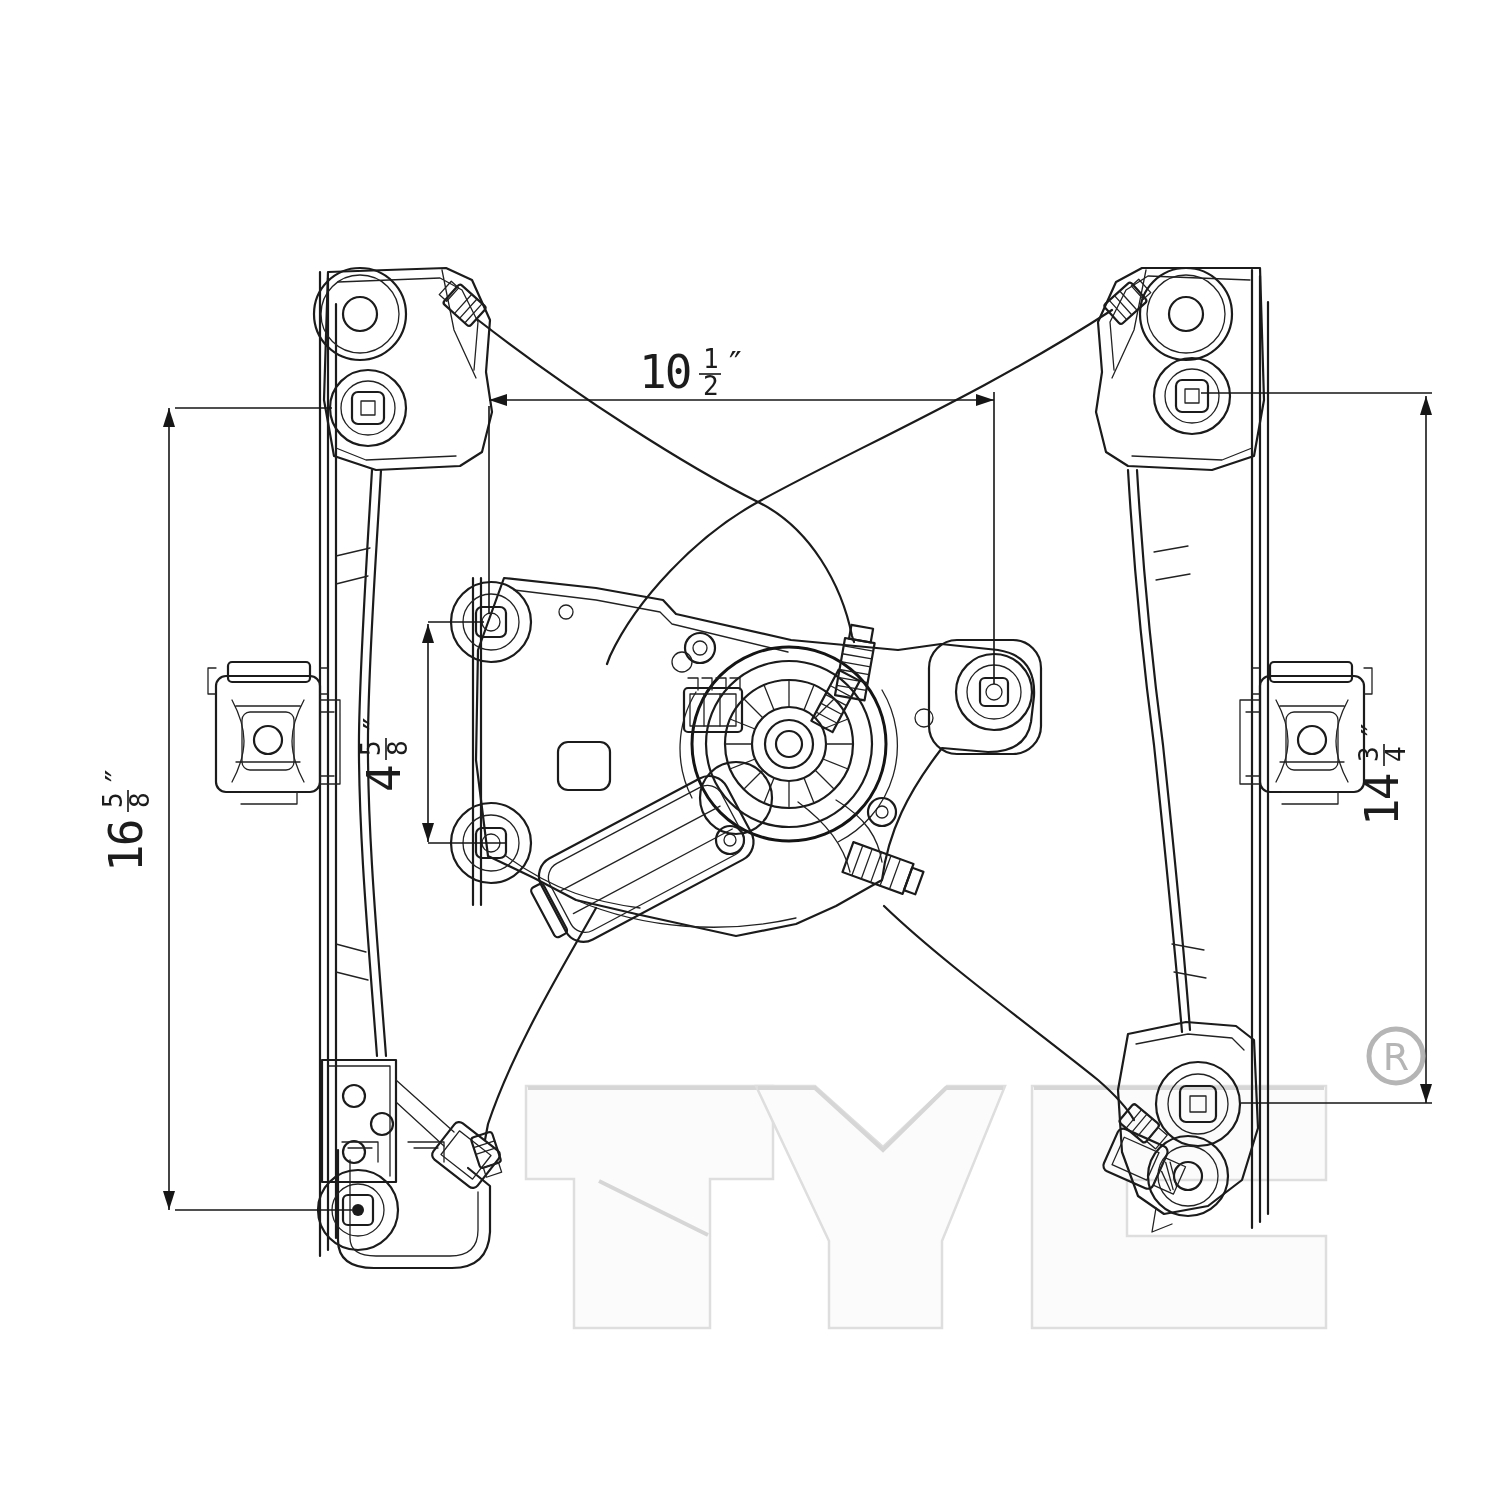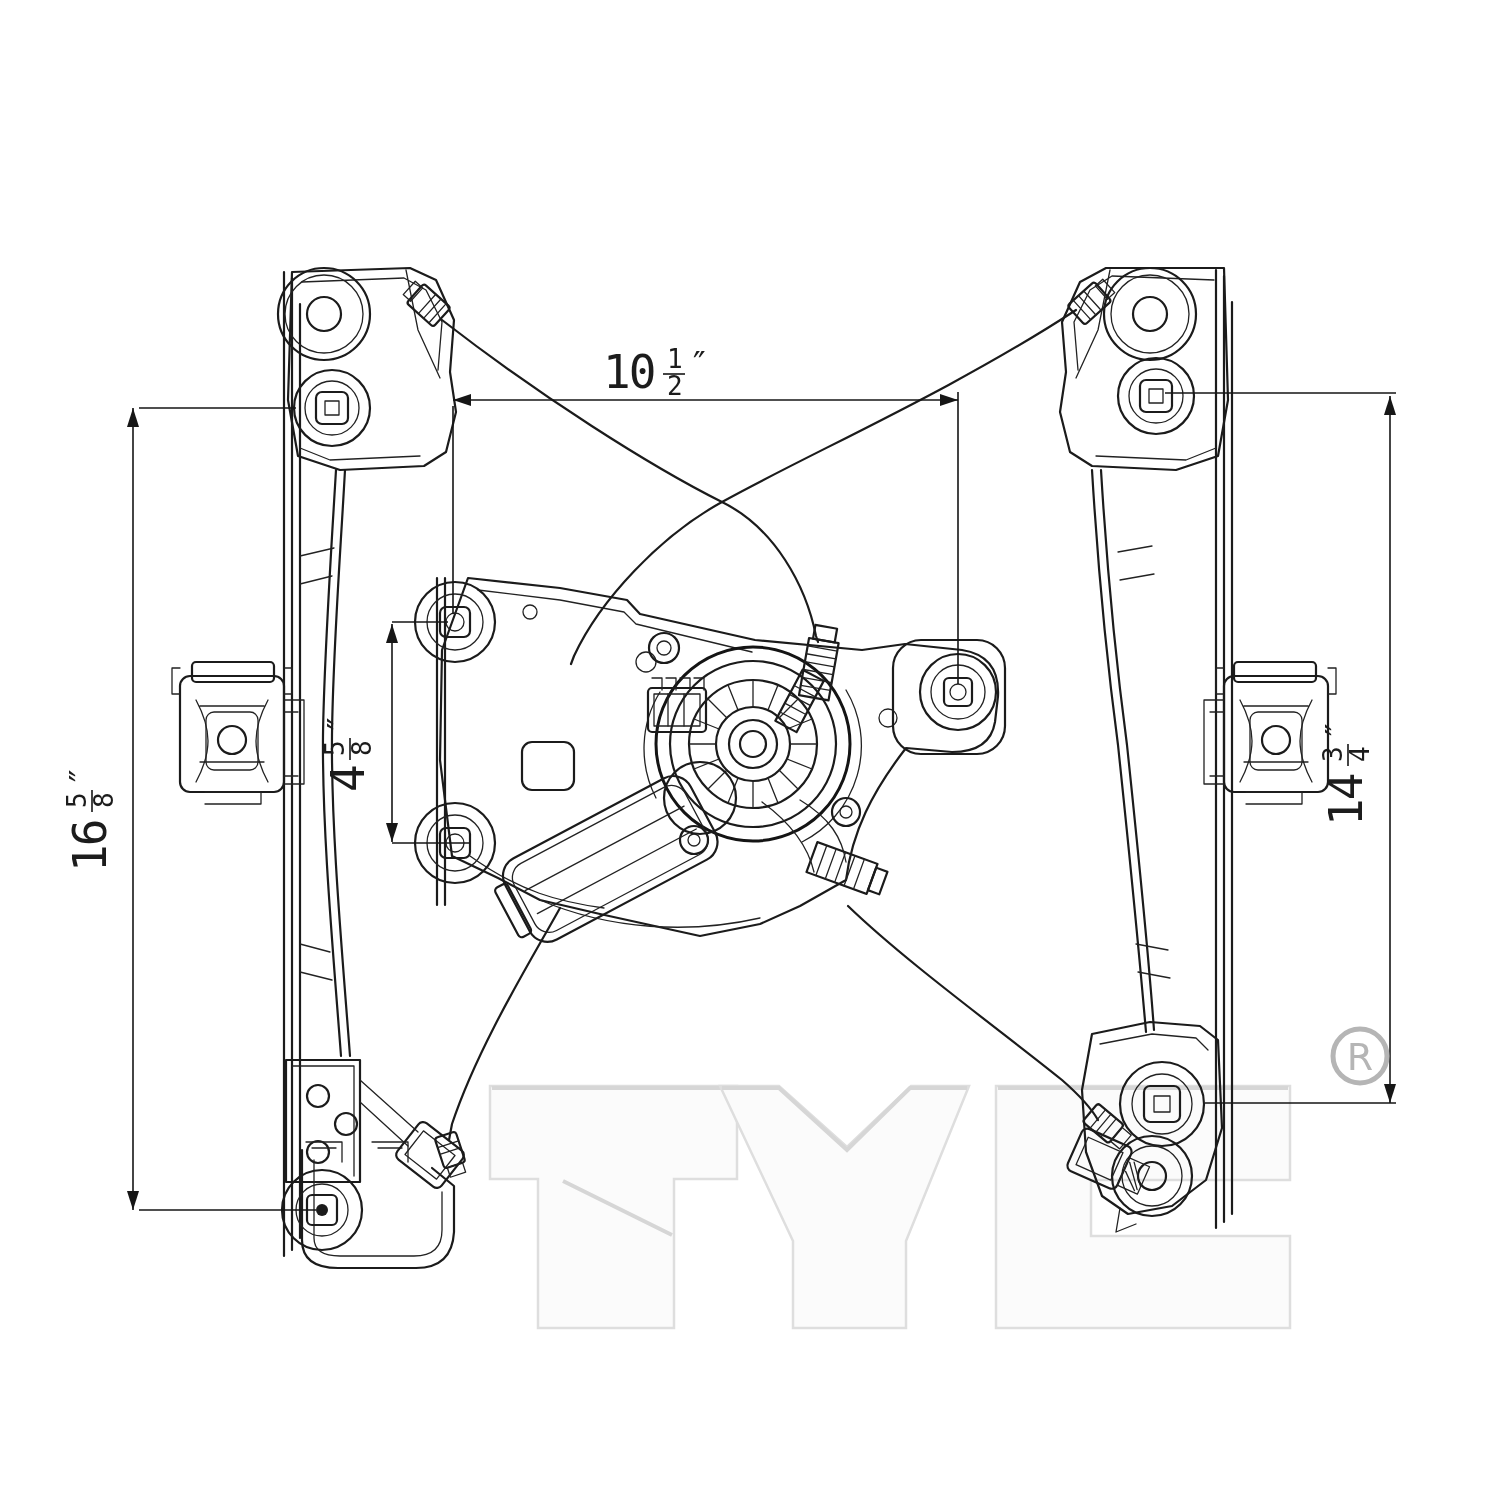--- a/index.html
+++ b/index.html
@@ -1,16 +1,16 @@
 <!DOCTYPE html>
 <html><head>
 <meta charset="utf-8">
 <style>
   html,body{margin:0;padding:0;background:#ffffff;}
-  .stage{position:relative;width:1436px;height:1500px;background:#ffffff;overflow:hidden;}
+  .stage{position:relative;width:1436px;height:1500px;background:#ffffff;overflow:hidden;padding-left:36px;}
   svg{display:block;}
   .ink{stroke:#1b1b1b;fill:none;stroke-width:2.2;stroke-linejoin:round;stroke-linecap:round;}
   .ink-thin{stroke:#222222;fill:none;stroke-width:1.3;stroke-linejoin:round;stroke-linecap:round;}
   .ink-thick{stroke:#141414;fill:none;stroke-width:3;stroke-linejoin:round;}
   .dimline{stroke:#161616;fill:none;stroke-width:1.6;}
   .dimarrow{fill:#161616;stroke:none;}
   .dimtext{font-family:"DejaVu Sans Mono",monospace;fill:#1c1c1c;letter-spacing:-2px;}
   .dim-whole{font-size:46px;}
   .dim-frac{font-size:26px;}
   .dim-unit{font-size:34px;}

